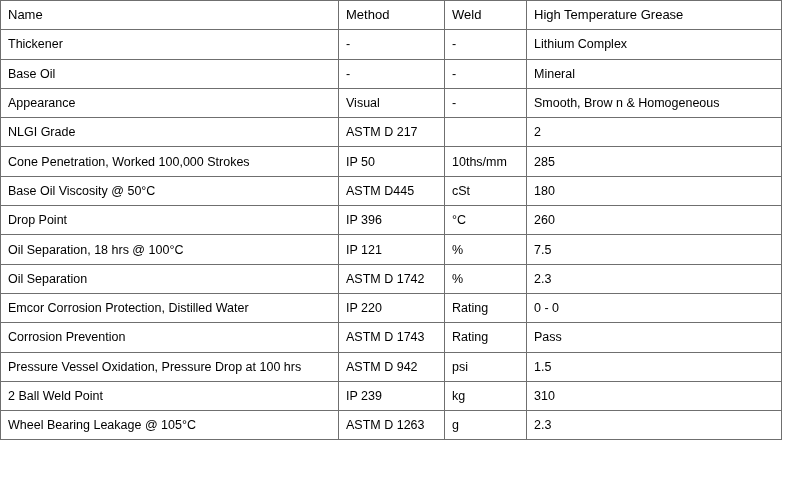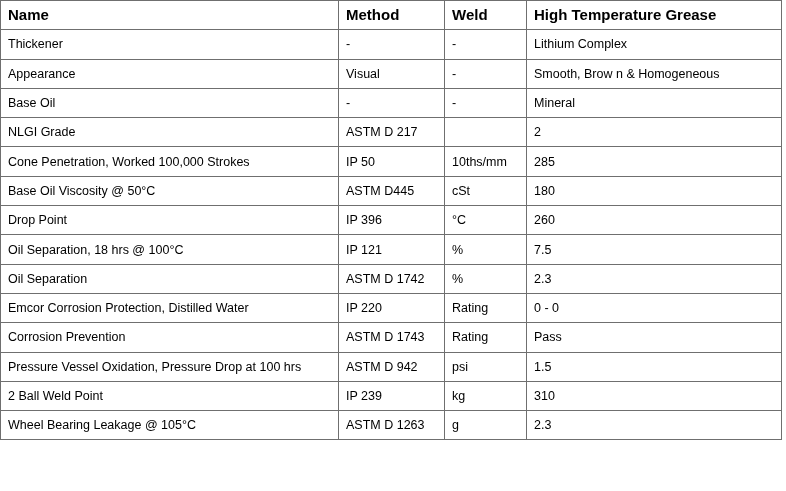--- a/index.html
+++ b/index.html
@@ -31,22 +31,22 @@
     vertical-align: middle;
     padding: 0 7px;
     font-size: 12.5px;
     line-height: 14px;
     height: 29.3px;
     box-sizing: border-box;
     overflow: hidden;
     white-space: nowrap;
   }
   table.spec-table th {
-    font-weight: bold;
-    font-size: 15px;
+    font-weight: normal;
+    font-size: 13px;
     margin-left: 12px;
   }
   col.c-name  { width: 338px; }
   col.c-method{ width: 106px; }
   col.c-units { width: 82px;  }
   col.c-value { width: 255px; }
 </style>
 </head>
 <body>
 
@@ -67,30 +67,30 @@
       </tr>
     </thead>
     <tbody>
       <tr>
         <td>Thickener</td>
         <td>-</td>
         <td>-</td>
         <td>Lithium Complex</td>
       </tr>
       <tr>
+        <td>Base Oil</td>
+        <td>-</td>
+        <td>-</td>
+        <td>Mineral</td>
+      </tr>
+      <tr>
         <td>Appearance</td>
         <td>Visual</td>
         <td>-</td>
         <td>Smooth, Brow n &amp; Homogeneous</td>
-      </tr>
-      <tr>
-        <td>Base Oil</td>
-        <td>-</td>
-        <td>-</td>
-        <td>Mineral</td>
       </tr>
       <tr>
         <td>NLGI Grade</td>
         <td>ASTM D 217</td>
         <td></td>
         <td>2</td>
       </tr>
       <tr>
         <td>Cone Penetration, Worked 100,000 Strokes</td>
         <td>IP 50</td>

